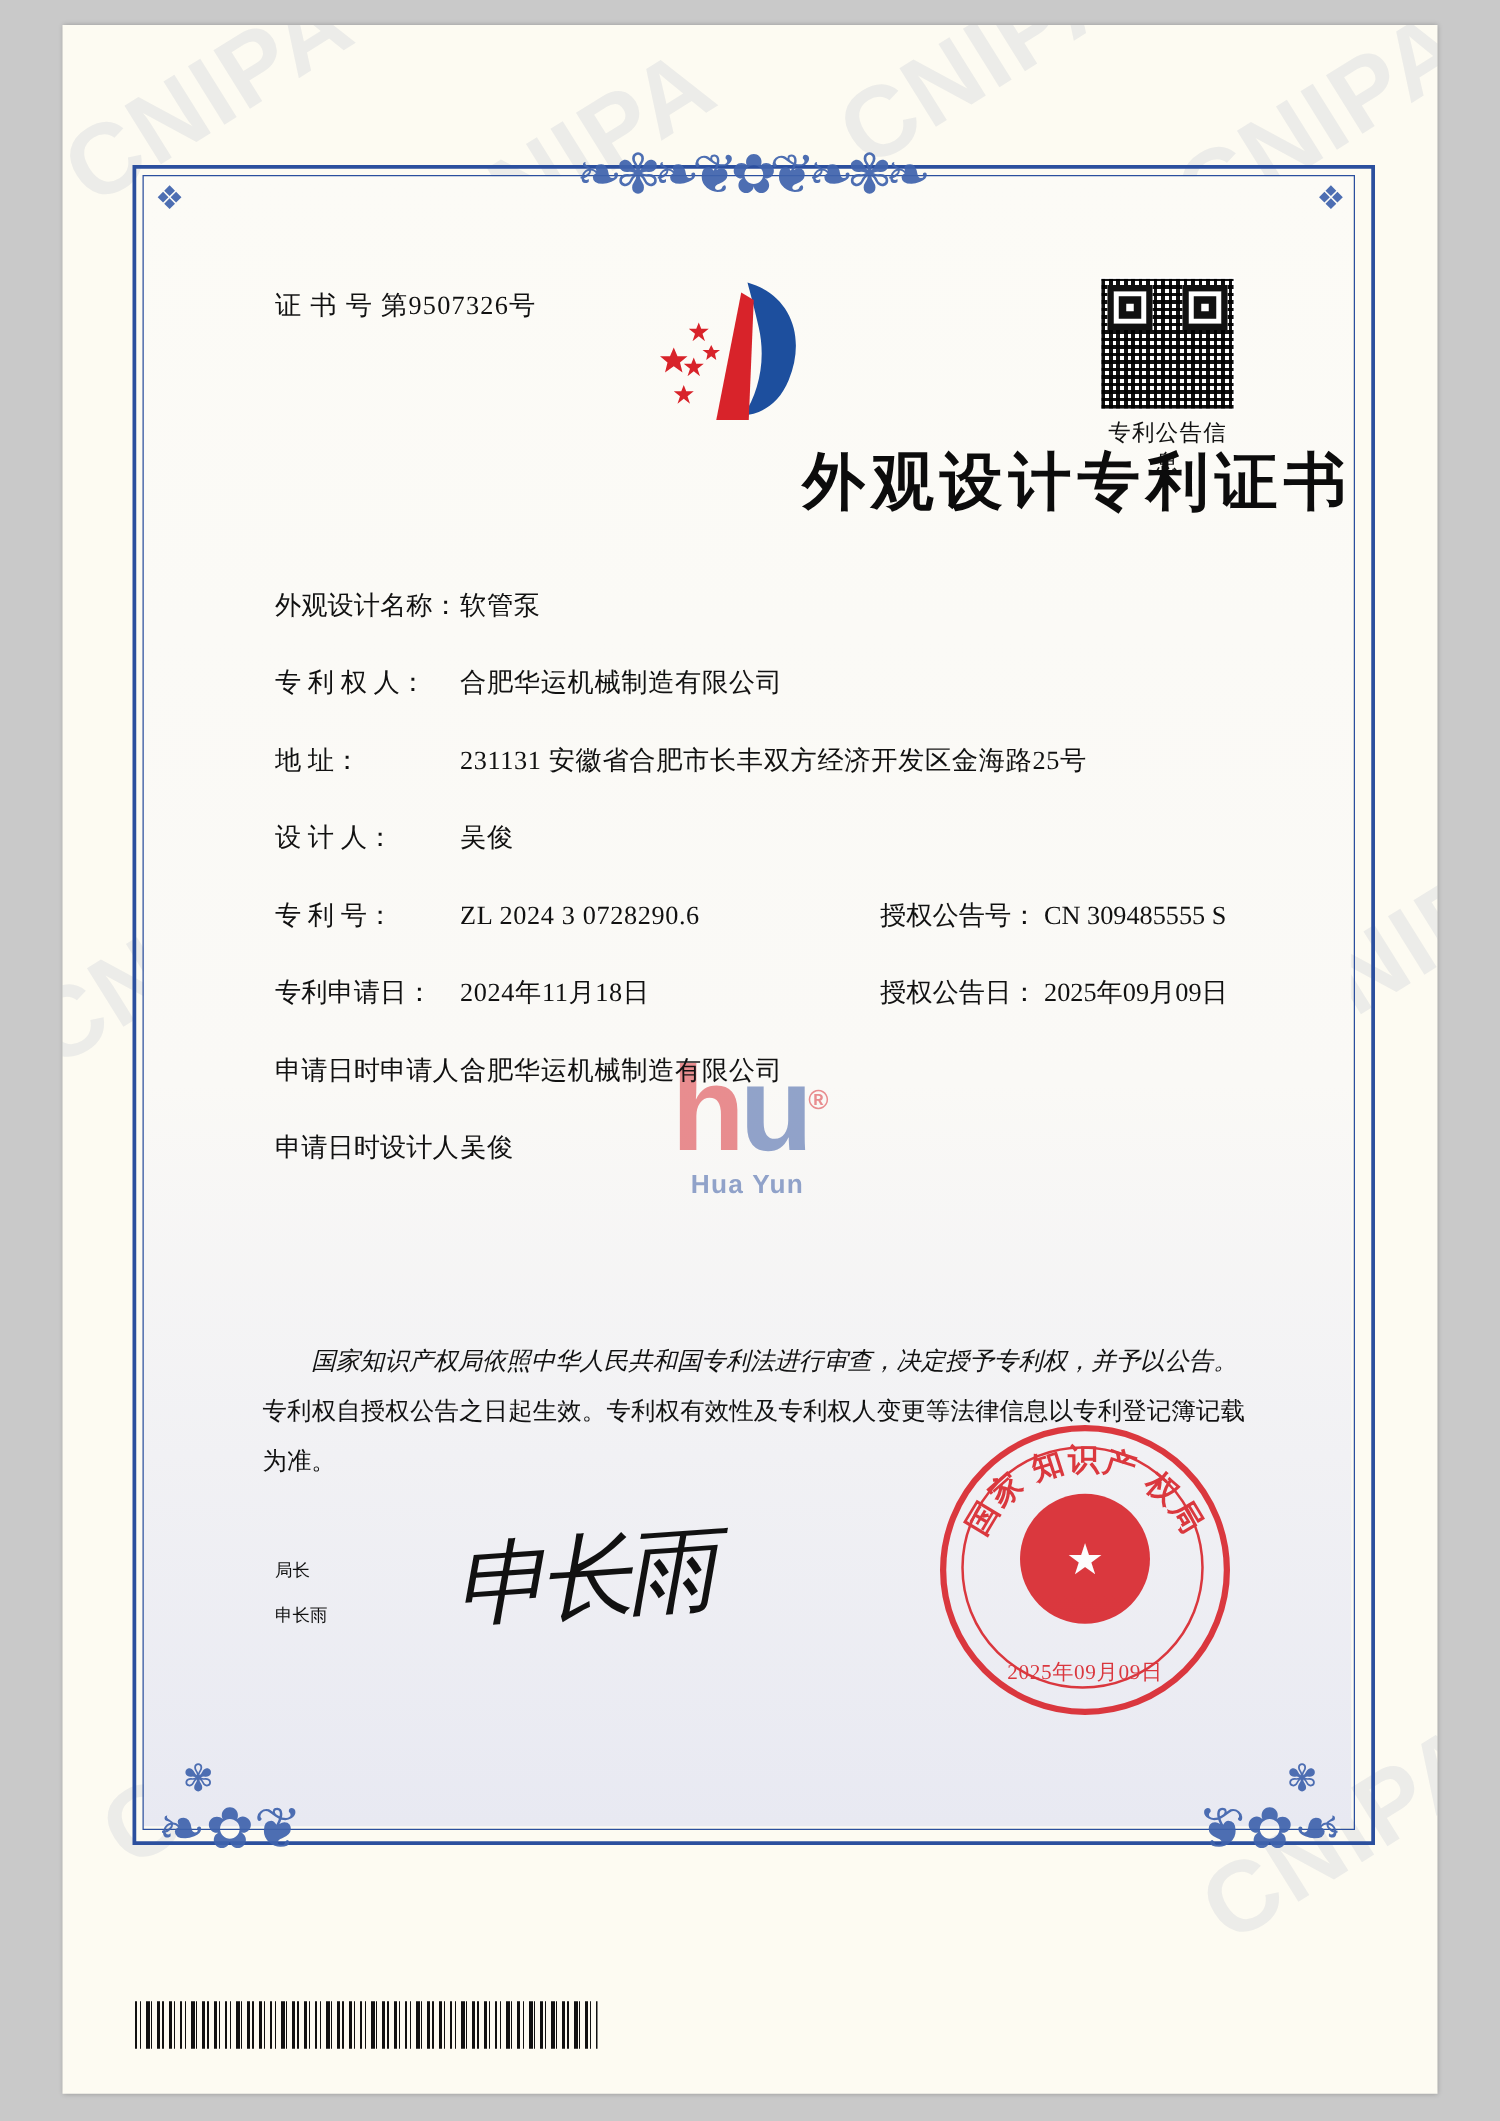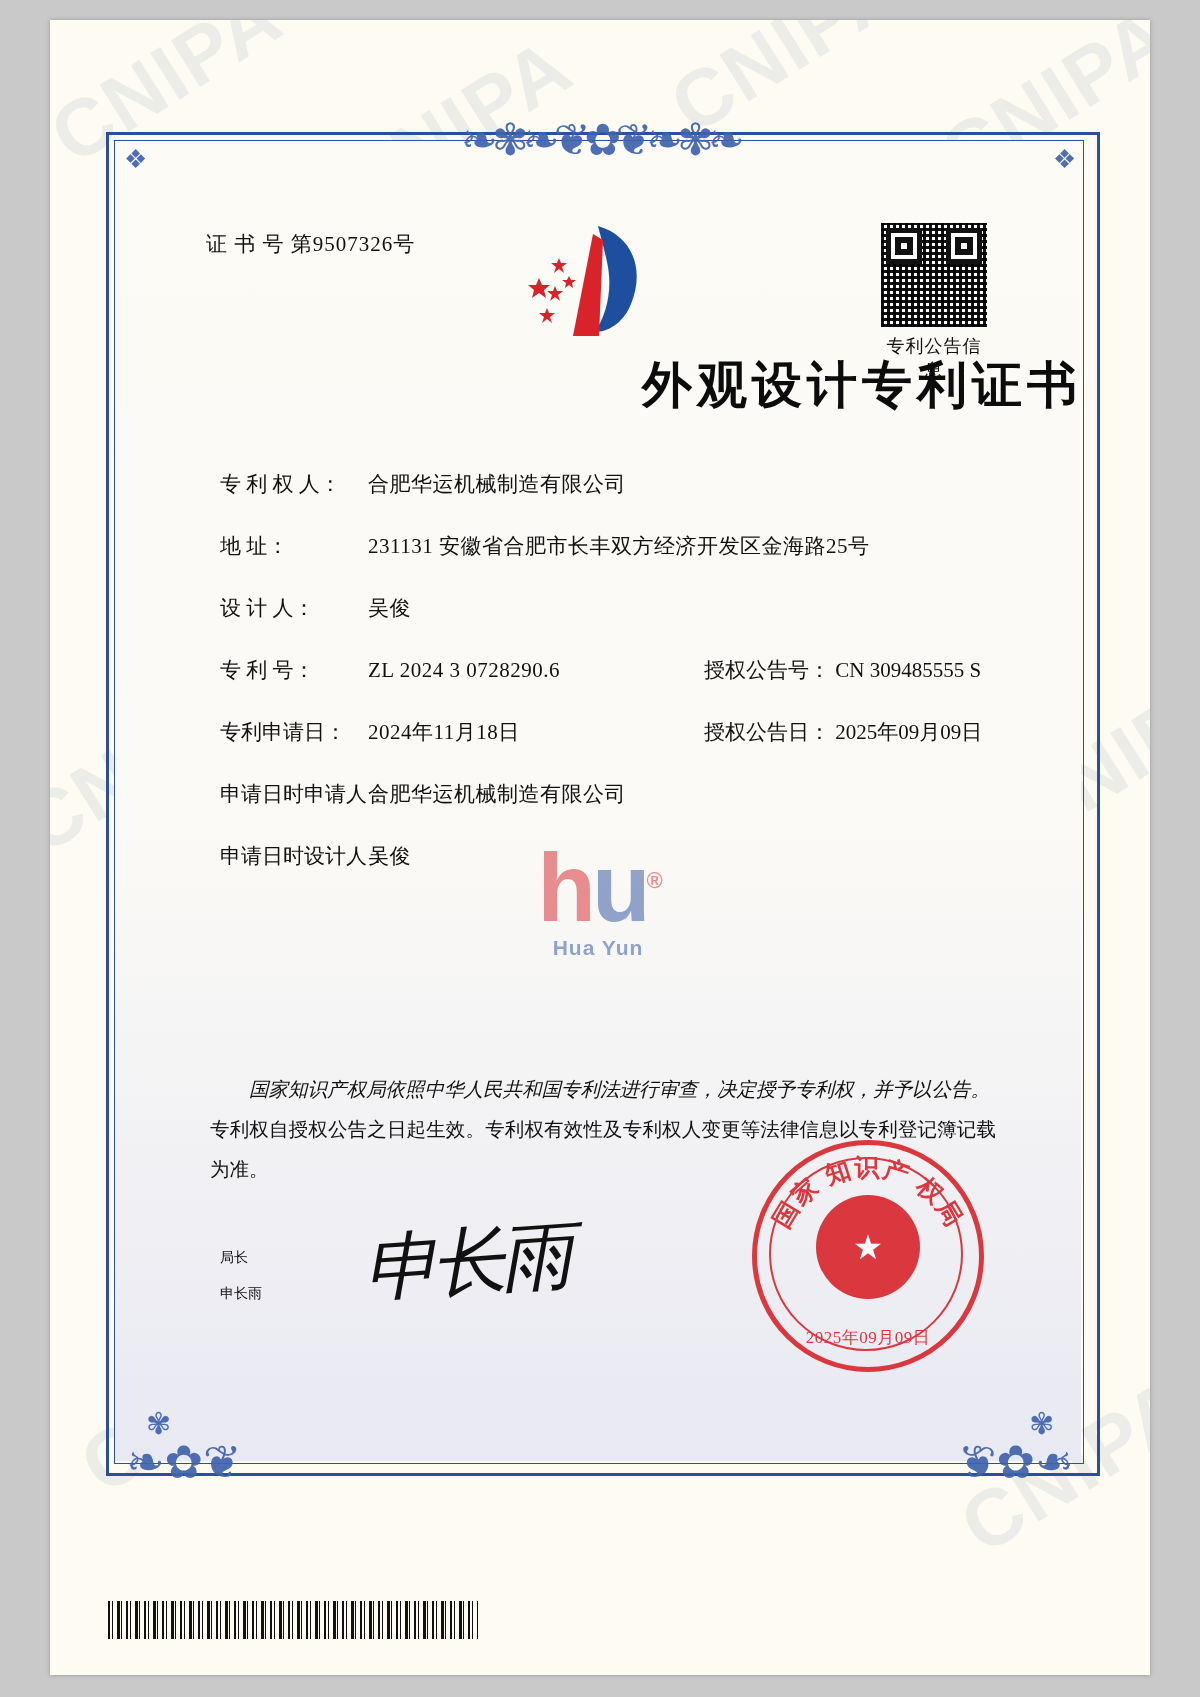--- a/index.html
+++ b/index.html
@@ -86,21 +86,21 @@
 
   
   .content {
     position: absolute;
     left: 64px; top: 120px;
     width: 968px; height: 1322px;
   }
 
   .cert-no {
     position: absolute;
-    left: 92px; top: 90px;
+    left: 106px; top: 90px;
     font-size: 21px;
     color: #111;
     letter-spacing: 1px;
   }
 
   
   .logo {
     position: absolute;
     left: 50%; top: 78px;
     transform: translateX(-50%);
@@ -386,20 +386,23 @@
 
     <div class="hy">
       <div class="hy-mark">
         <span class="hy-h">h</span><span class="hy-u">u</span><span class="hy-reg">®</span>
       </div>
       <div class="hy-en">Hua Yun</div>
     </div>
 
     <div class="fields">
 
+      <div class="row">
+        <span class="lbl">外观设计名称：</span><span class="val">软管泵</span>
+      </div>
 
       <div class="row">
         <span class="lbl">专 利 权 人：</span><span class="val">合肥华运机械制造有限公司</span>
       </div>
 
       <div class="row">
         <span class="lbl">地        址：</span><span class="val">231131 安徽省合肥市长丰双方经济开发区金海路25号</span>
       </div>
 
       <div class="row">

